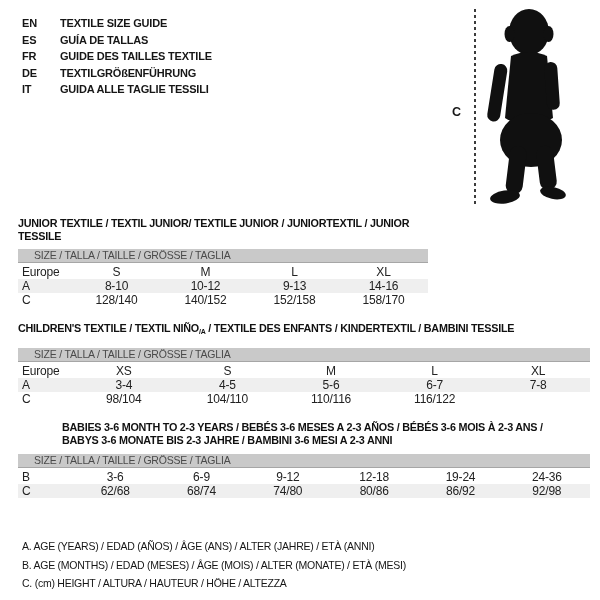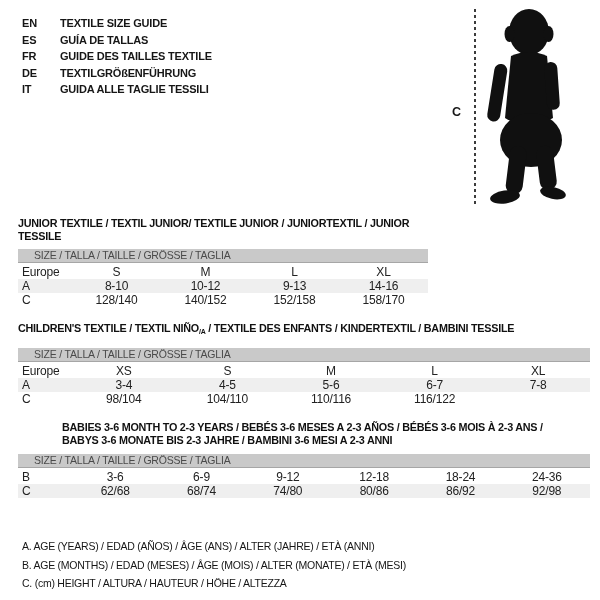--- a/index.html
+++ b/index.html
@@ -152,21 +152,21 @@
         <div><span>BABYS 3-6 MONATE BIS 2-3 JAHRE / BAMBINI 3-6 MESI A 2-3 ANNI</span></div>
       </div>
     <div class="size-bar">SIZE / TALLA / TAILLE / GRÖSSE / TAGLIA</div>
     <div class="rows">
         <div class="row" style="grid-template-columns: 54px repeat(6, 1fr);">
           <div class="cell label">B</div>
           <div class="cell">3-6</div>
           <div class="cell">6-9</div>
           <div class="cell">9-12</div>
           <div class="cell">12-18</div>
-          <div class="cell">18-24</div>
+          <div class="cell">19-24</div>
           <div class="cell">24-36</div>
         </div>
         <div class="row" style="grid-template-columns: 54px repeat(6, 1fr);">
           <div class="cell label">C</div>
           <div class="cell">62/68</div>
           <div class="cell">68/74</div>
           <div class="cell">74/80</div>
           <div class="cell">80/86</div>
           <div class="cell">86/92</div>
           <div class="cell">92/98</div>

